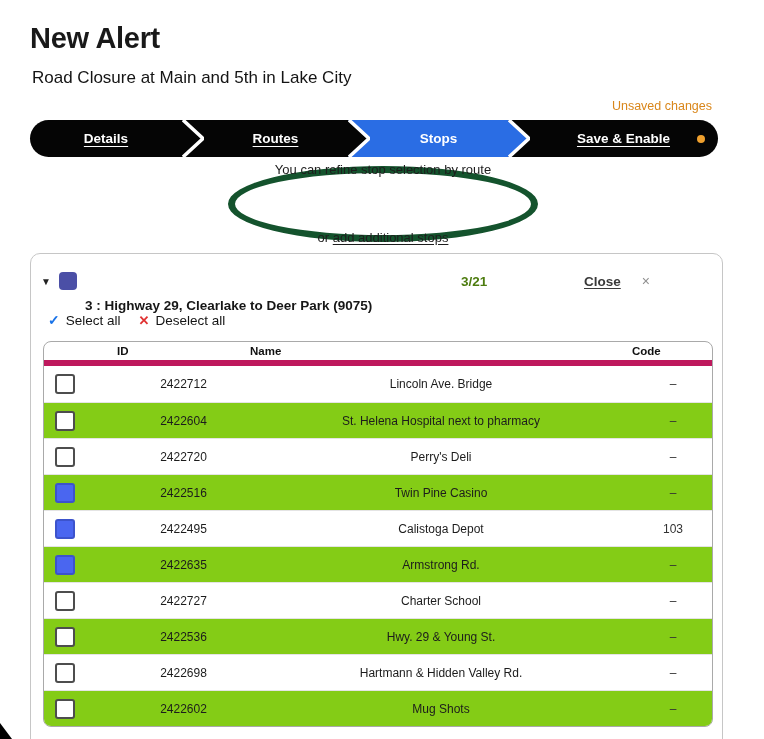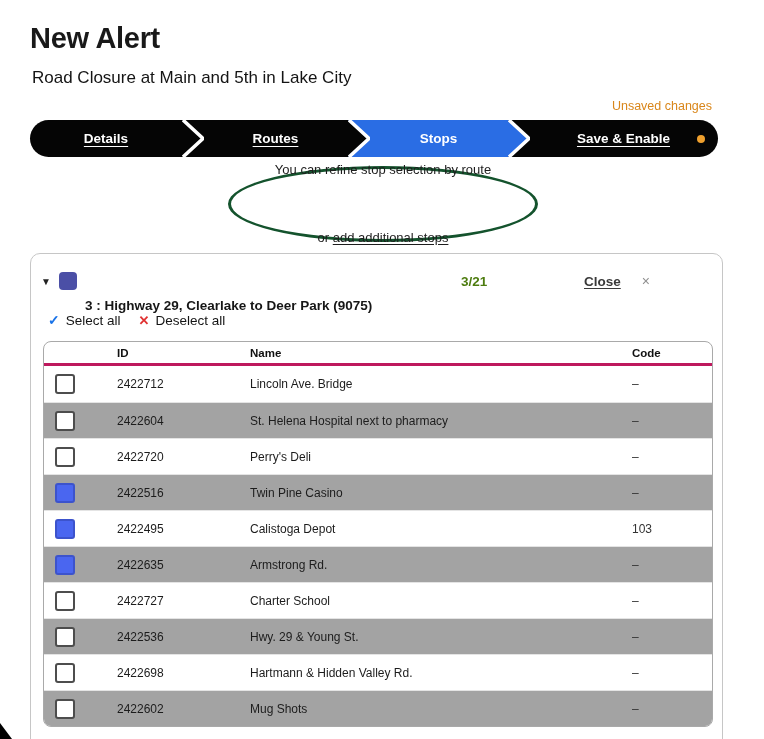--- a/index.html
+++ b/index.html
@@ -18,21 +18,21 @@
   .step-blue { position:absolute; left:318px; top:0; width:180px; height:37px; background:var(--step-active);
     clip-path:polygon(0 0, calc(100% - 20px) 0, 100% 50%, calc(100% - 20px) 100%, 0 100%, 20px 50%); }
   .chev { position:absolute; top:0; width:22px; height:37px; }
   .chev path { fill:none; stroke:#ffffff; stroke-width:3.5; }
   .step-label { position:absolute; top:0; height:37px; display:flex; align-items:center; justify-content:center;
     color:#ffffff; font-size:13.5px; font-weight:bold; text-decoration:underline; text-underline-offset:3px; cursor:pointer; }
   .step-label.active { text-decoration:none; cursor:default; }
   .dot { position:absolute; right:13px; top:14.5px; width:8px; height:8px; border-radius:50%; background:var(--notification-dot); }
 
   
-  .note-ellipse { position:absolute; left:228px; top:166px; width:310px; height:76px; border:3px solid #14532d;
+  .note-ellipse { position:absolute; left:228px; top:166px; width:310px; height:76px; border:7px solid #14532d;
     border-radius:50%; display:flex; flex-direction:column; align-items:center; justify-content:center;gap:48px; }
   .note-line { font-size:13px; color:#1d1d1d; line-height:20px; text-align:center; }
   .note-link { color:#1d1d1d; text-decoration:underline; text-underline-offset:2px; cursor:pointer; }
 
   
   .route-card { position:absolute; left:30px; top:253px; width:693px; height:510px; background:#fff;
     border:1px solid #c6c6c6; border-radius:10px; }
   .card-header { position:relative; height:30px; margin-top:12px; display:flex; align-items:center; padding-left:10px; }
   .caret { font-size:10px; color:#222; margin-right:8px; cursor:pointer; }
   .swatch { width:18px; height:18px; border-radius:4px; background:var(--route-swatch); margin-right:8px; }
@@ -44,24 +44,24 @@
 
   .direction { margin:22px 0 0 18px; font-size:13px; font-weight:bold; color:#111; }
   .select-row { margin:16px 0 0 17px; display:flex; align-items:center; gap:18px; }
   .sel-btn { display:flex; align-items:center; gap:6px; font-size:13.5px; color:#141414; cursor:pointer; }
   .check-ic { color:var(--select-check); font-weight:bold; font-size:14px; }
   .x-ic { color:var(--deselect-x); font-weight:bold; font-size:13px; }
 
   
   .stops-table { margin:13px 11px 0 12px; width:670px; border:1px solid #a9a9a9; border-radius:8px; overflow:hidden; background:#fff; }
   .thead, .trow { display:grid; grid-template-columns:73px 133px 382px 82px; align-items:center; }
-  .thead { height:24px; border-bottom:3px solid #be185d; }
+  .thead { height:24px; border-bottom:6px solid #be185d; }
   .th { font-size:11.5px; font-weight:bold; color:#101010; }
-  .trow { height:36px; background:#ffffff; }
-  .trow.alt { background:#a3a3a3; }
+  .trow { height:36px; background:#ffffff;text-align:center; }
+  .trow.alt { background:#84cc16; }
   .trow + .trow { border-top:1px solid #e4e4e4; }
   .cell { font-size:12px; color:#1c1c1c; }
   .cb-cell { padding-left:11px; }
   .cb { display:block; width:20px; height:20px; background:#fff; border:2px solid #4d4d4d; border-radius:3px; cursor:pointer; }
   .cb.checked { background:var(--checkbox-checked); border-color:#3c53cc; }
   .code-cell { color:#333; }
 
   .cursor-wedge { position:absolute; left:0; bottom:0; width:12px; height:16px; background:#000;
     clip-path:polygon(0 0, 100% 100%, 0 100%); }
 </style>

